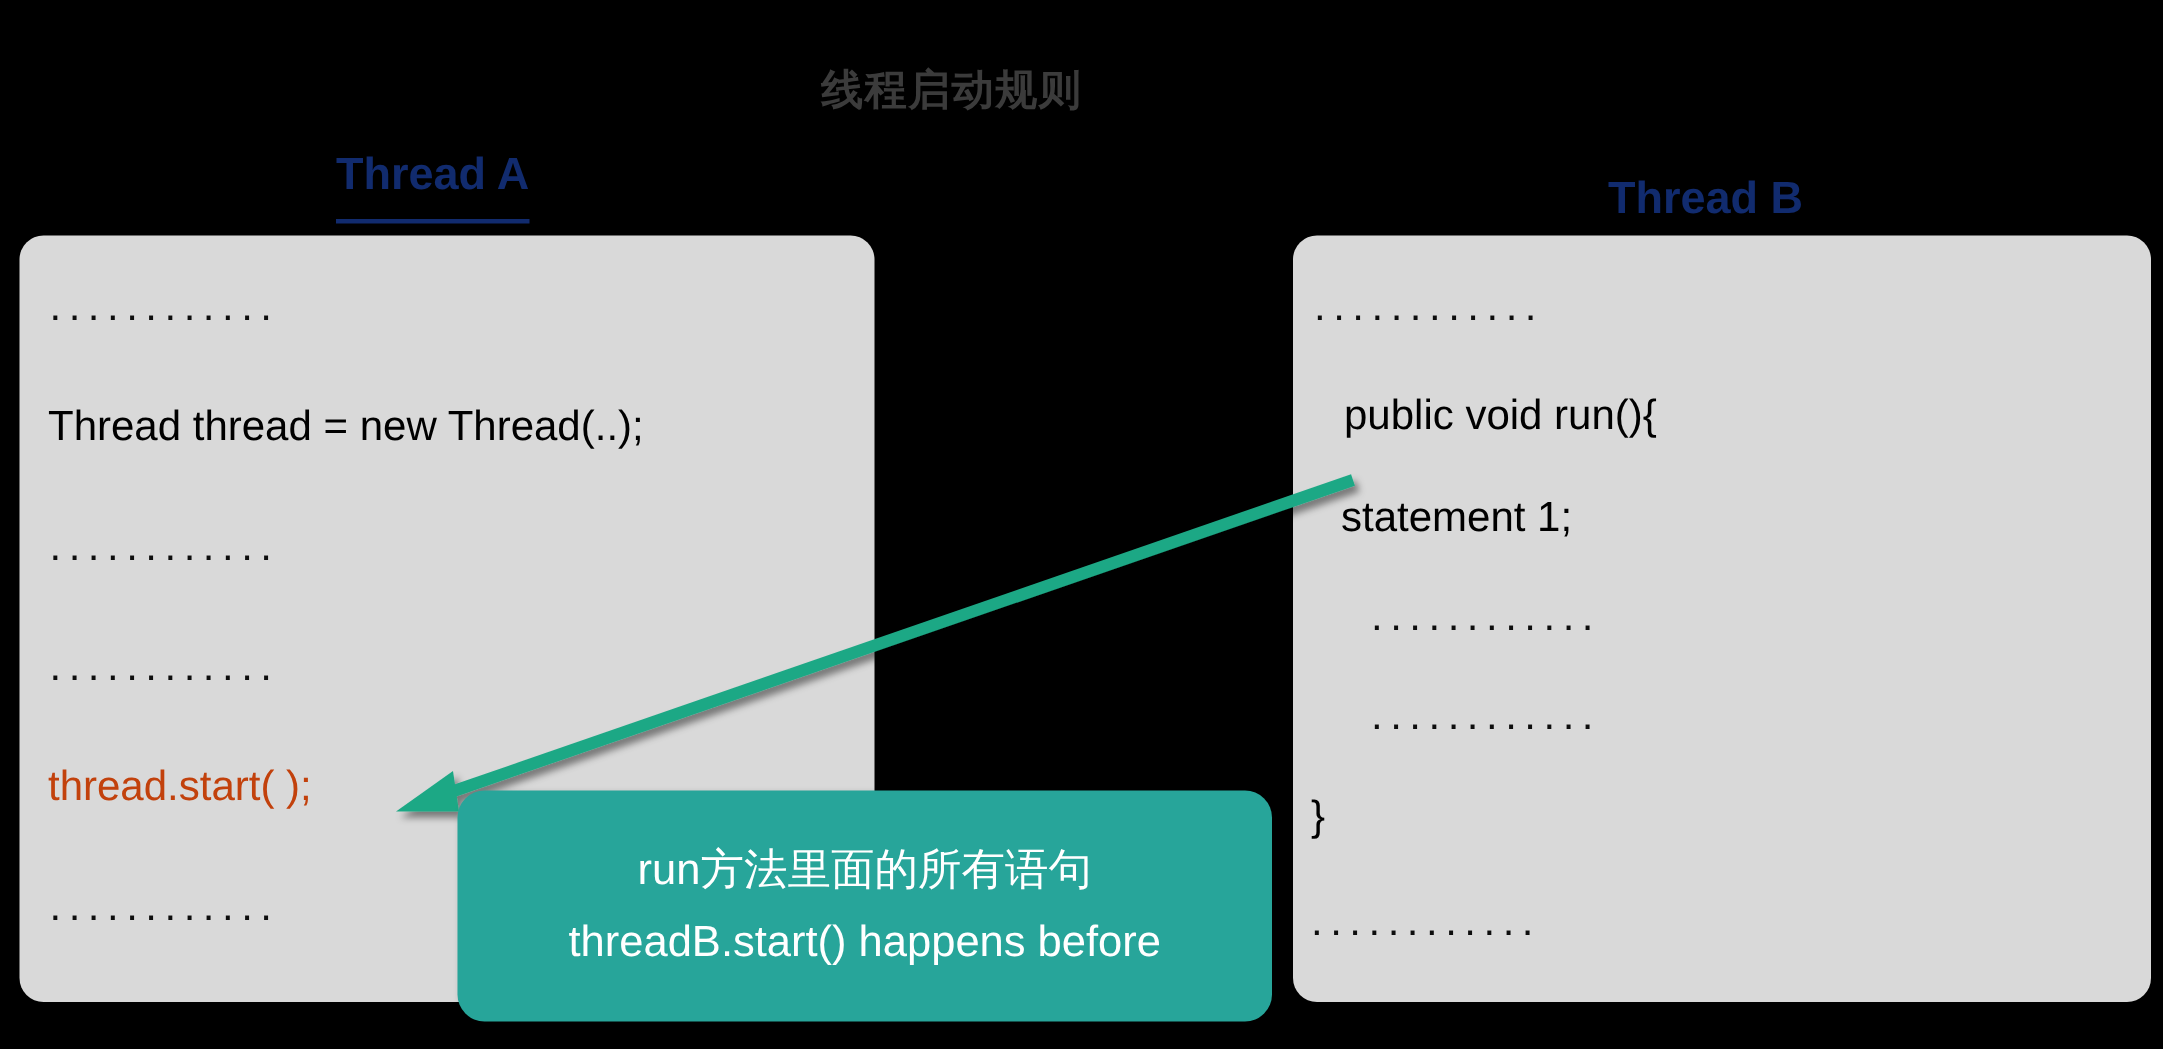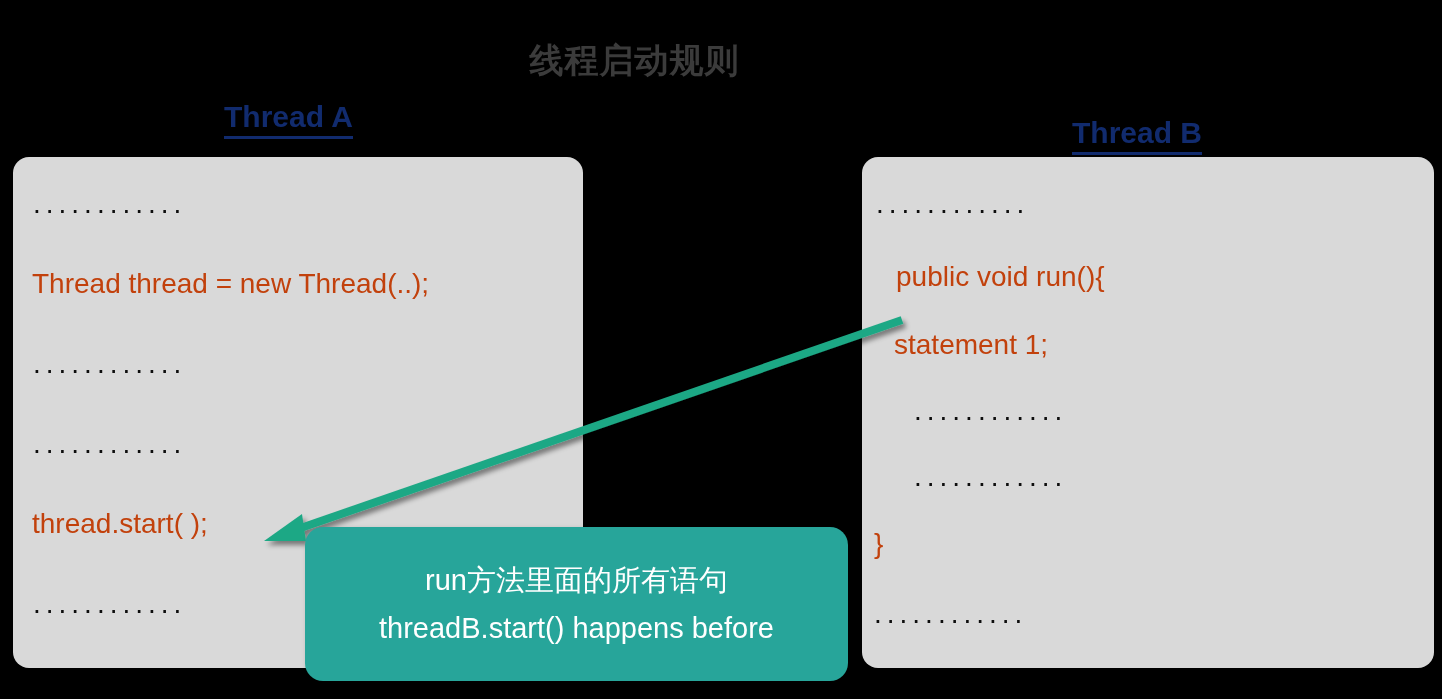--- a/index.html
+++ b/index.html
@@ -19,41 +19,41 @@
     overflow: hidden;
   }
 
   
   .title {
     position: absolute;
     left: 0;
     top: 38px;
     width: 1269px;
     text-align: center;
-    font-size: 34px;
+    font-size: 28px;
     font-weight: bold;
     color: #3b3b3b;
     letter-spacing: 1px;
     line-height: 44px;
     white-space: nowrap;
   }
 
   
   .col-heading {
     position: absolute;
     font-size: 30px;
     font-weight: bold;
     color: #112b6e;
     line-height: 38px;
     white-space: nowrap;
     text-decoration: none;
   }
   .col-heading .label {
     border-bottom: 3px solid #112b6e;
-    padding-bottom: 0;
+    padding-bottom: 10px;
     display: inline-block;
   }
   #heading-a { left: 224px; top: 98px; }
   #heading-b { left: 1072px; top: 114px; }
 
   
   .panel {
     position: absolute;
     background: #d9d9d9;
     border-radius: 16px;
@@ -69,21 +69,21 @@
   #panel-b {
     left: 862px;
     top: 157px;
     width: 572px;
     height: 511px;
   }
 
   .code-line {
     position: absolute;
     font-size: 28px;
-    color: #c2410c;
+    color: #000000;
     line-height: 34px;
     white-space: pre;
     font-family: "Liberation Sans", "DejaVu Sans", sans-serif;
   }
   .code-line.dots {
     font-size: 28px;
     letter-spacing: 5px;
     color: #0d0d0d;
   }
   .code-line.purple {

